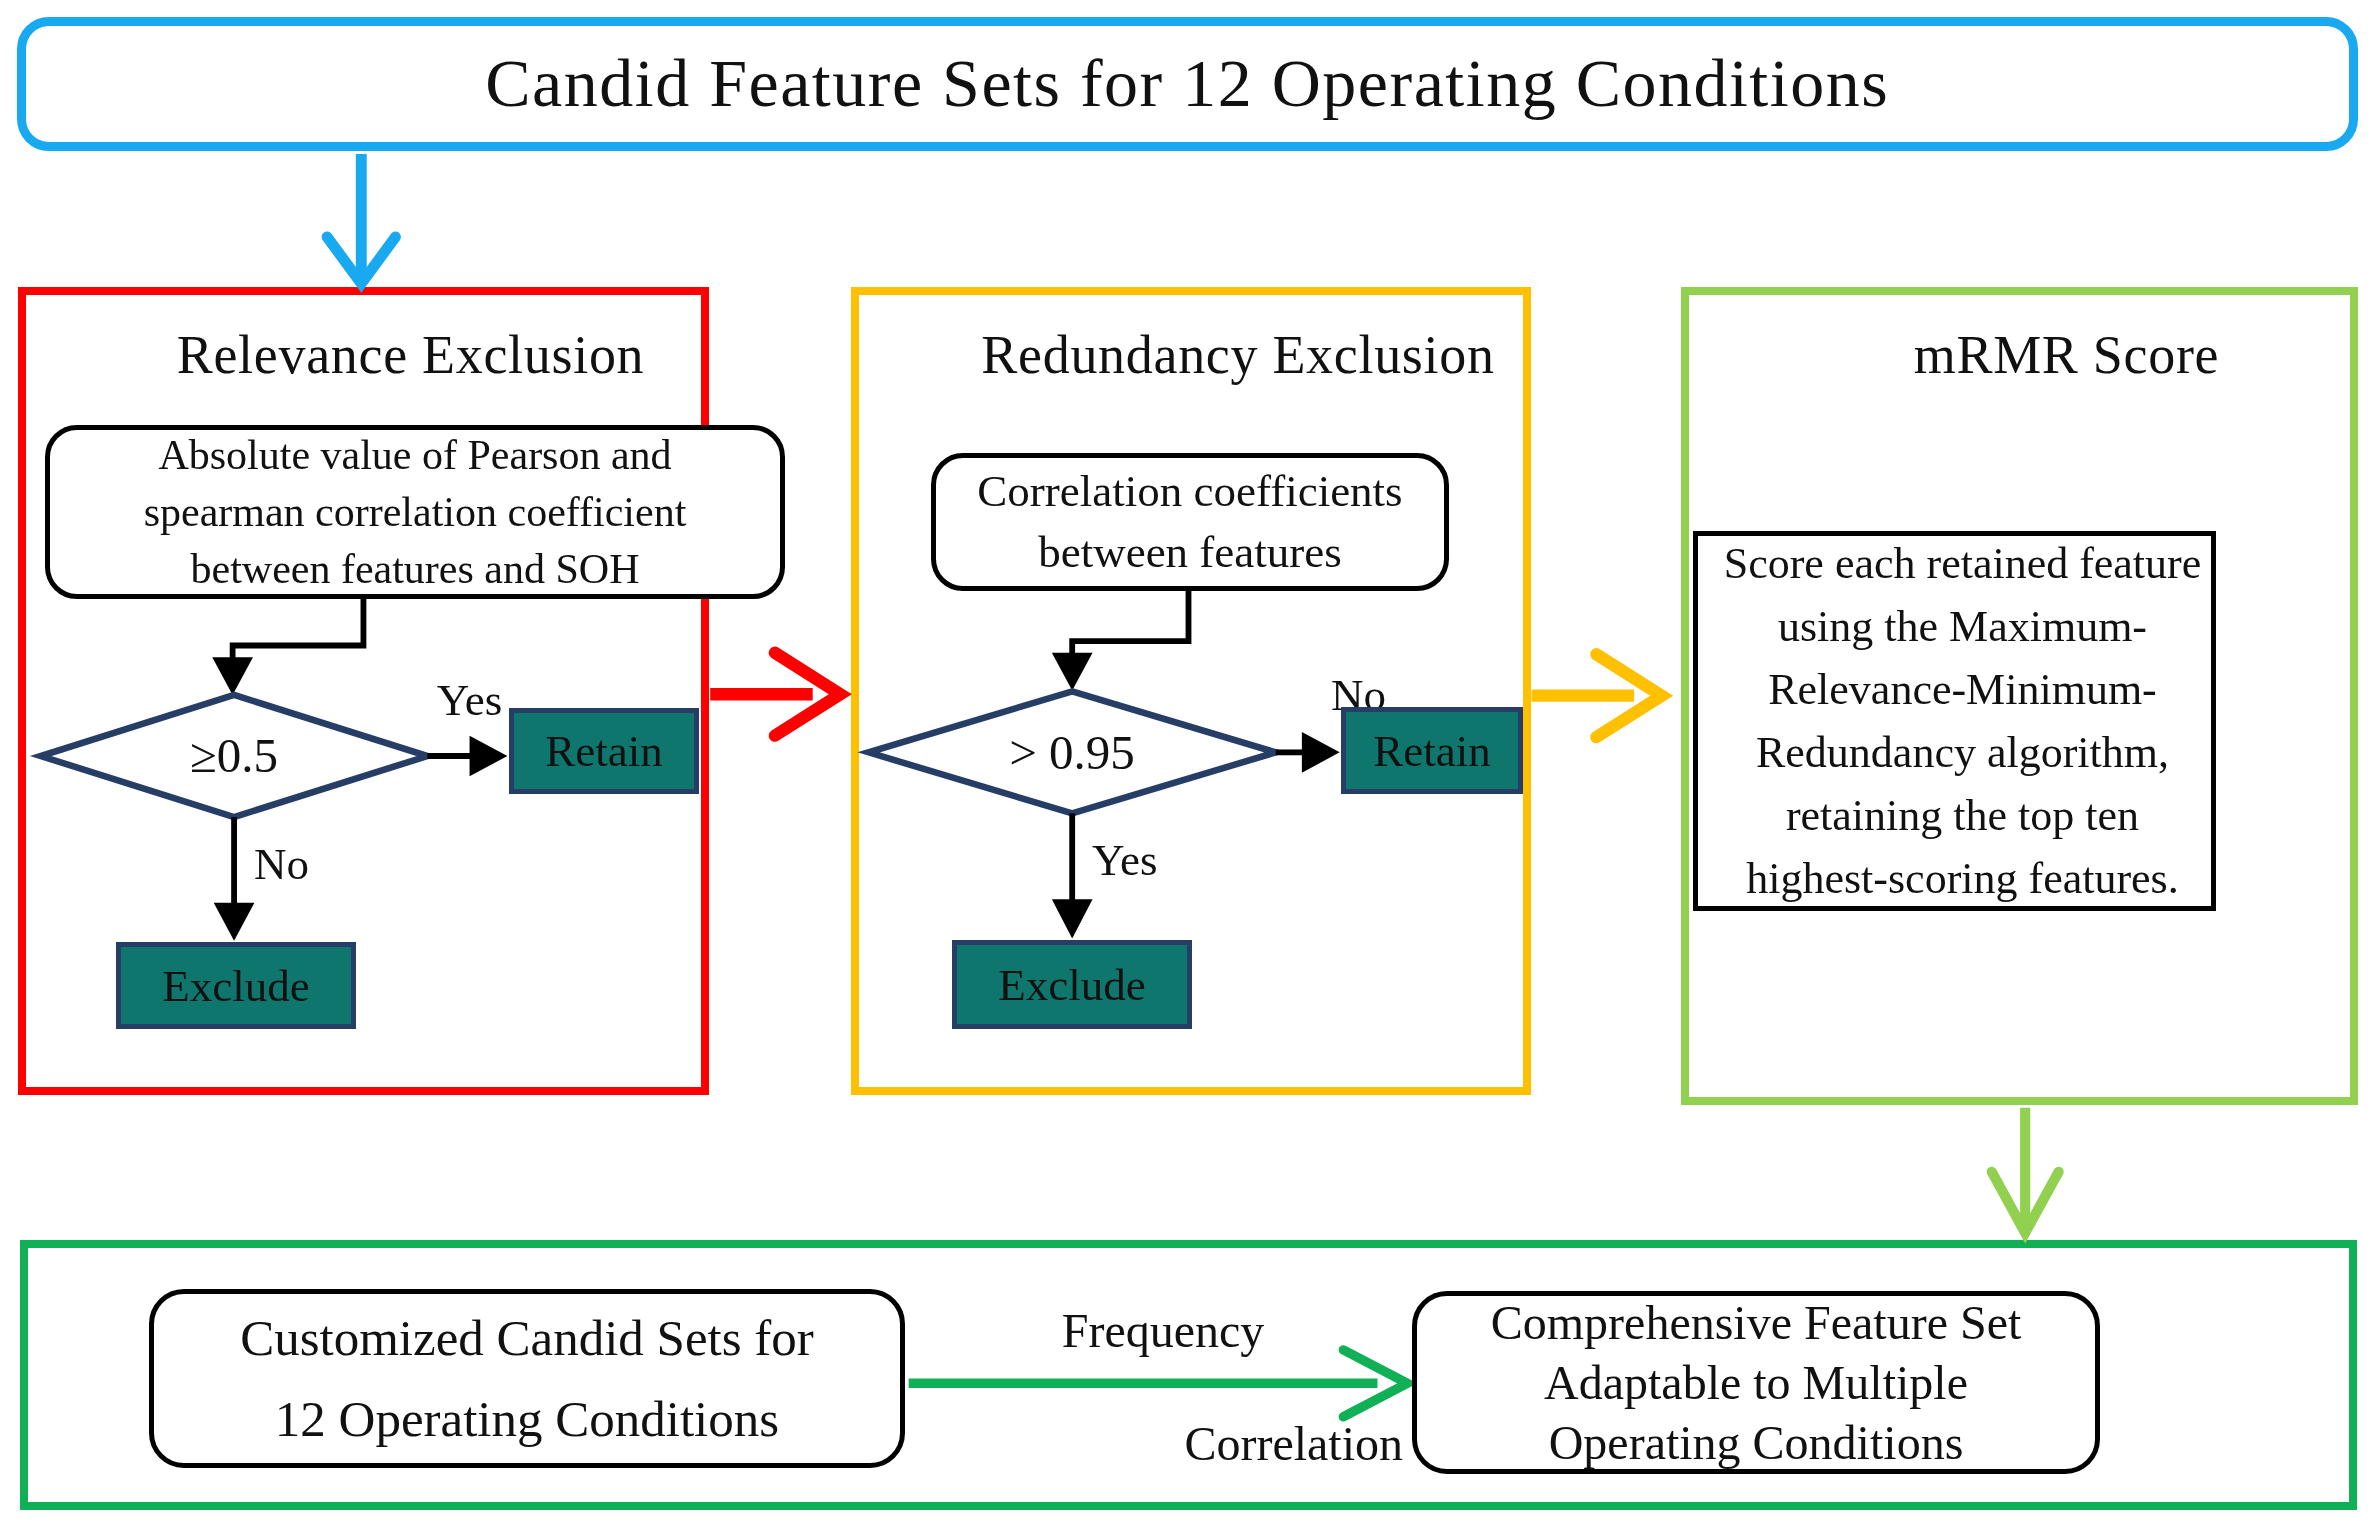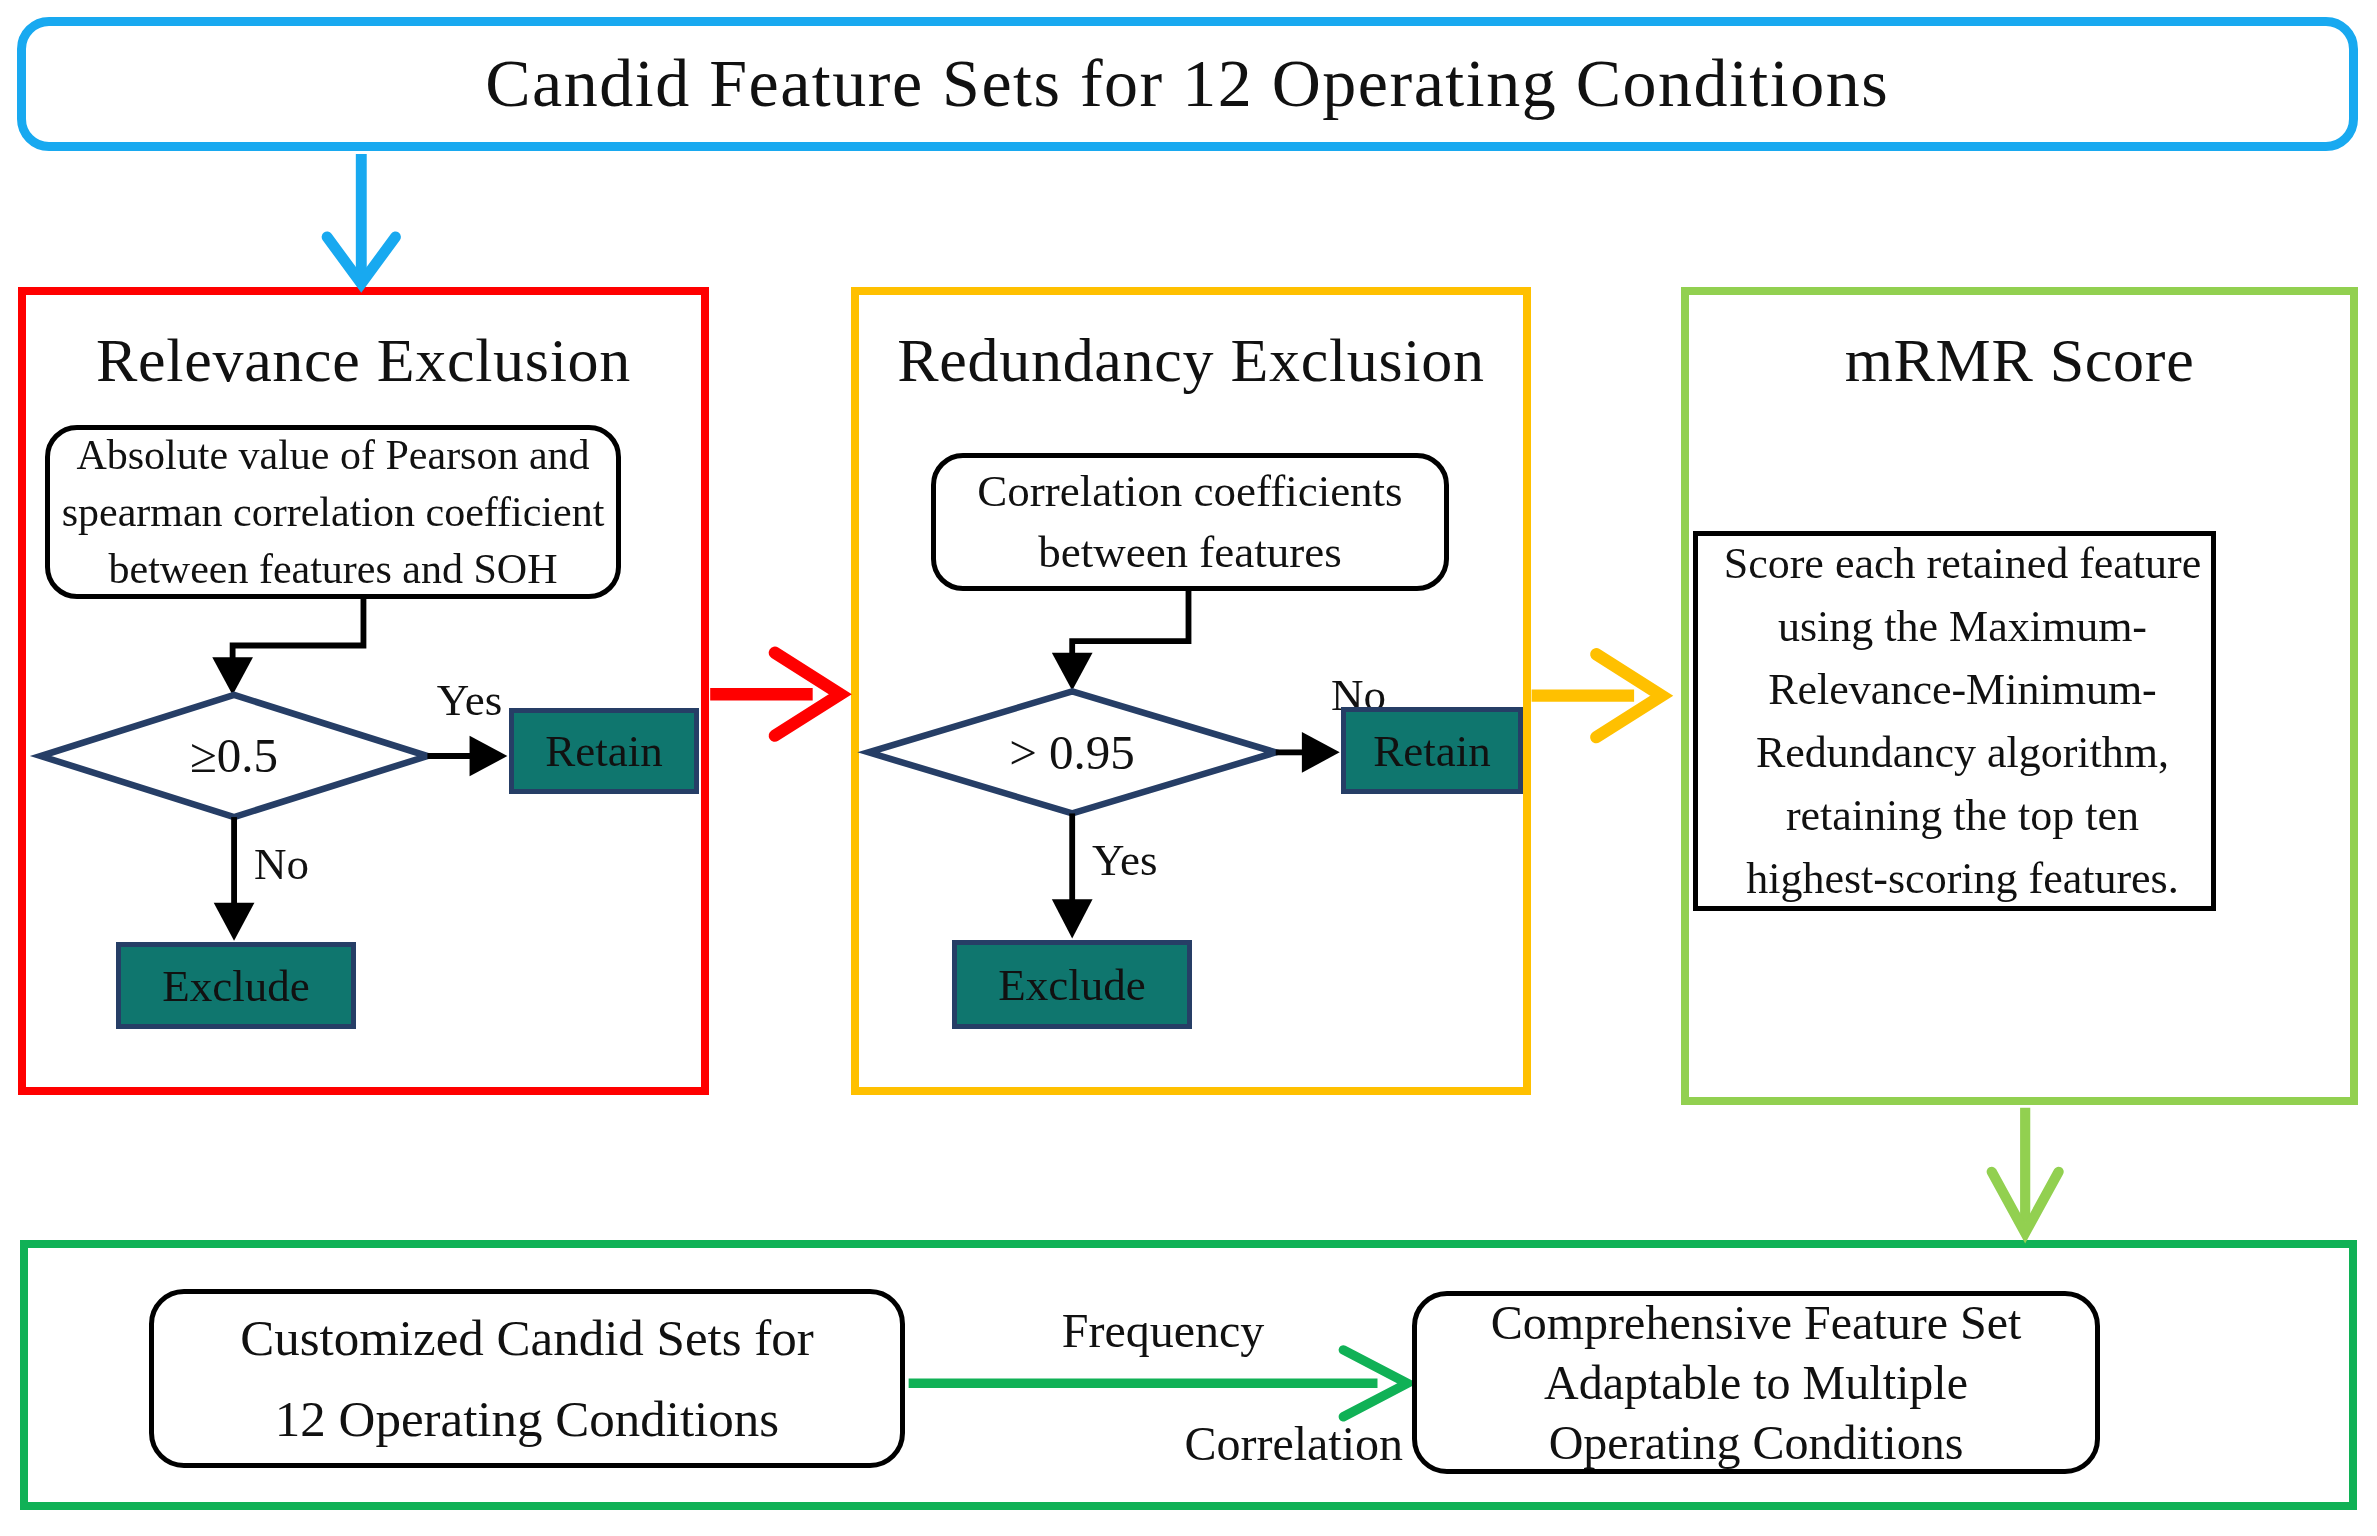--- a/index.html
+++ b/index.html
@@ -13,42 +13,42 @@
   }
   html,body{margin:0;padding:0;background:#ffffff;}
   #canvas{
     position:relative;width:2377px;height:1536px;background:#ffffff;
     font-family:"Liberation Serif","DejaVu Serif",serif;color:#111;
     overflow:hidden;
   }
   .abs{position:absolute;box-sizing:border-box;}
   .center{display:flex;align-items:center;justify-content:center;text-align:center;}
   .panel{background:#ffffff;}
-  .panel-title{font-size:62px;line-height:1.1;text-align:center;letter-spacing:0.7px;}
+  .panel-title{font-size:54px;line-height:1.1;text-align:center;letter-spacing:0.7px;margin-left:47px;}
   .main-title{font-size:68px;letter-spacing:1.5px;border-radius:32px;}
   .rounded{border:5.1px solid var(--connector);border-radius:32px;background:#fff;}
   .navybox{border:5.1px solid var(--decision-border);background:#0f766e;font-size:45px;}
   .blackbox{border:5.8px solid var(--connector);background:#fff;}
   .line{display:block;}
   .lbl{font-size:45px;line-height:1;}
   .cond{font-size:49px;line-height:1;}
   svg.overlay{position:absolute;left:0;top:0;pointer-events:none;}
 
   
   #title-box{left:16.7px;top:16.7px;width:2341px;height:134px;border:9.5px solid var(--title-border);}
   #panel-relevance{left:18px;top:287px;width:691px;height:808px;border:8px solid var(--relevance-border);}
   #panel-redundancy{left:851px;top:287px;width:680px;height:808px;border:8px solid var(--redundancy-border);}
   #panel-mrmr{left:1681px;top:287px;width:677px;height:818px;border:8px solid var(--mrmr-border);}
   #panel-output{left:20.4px;top:1240px;width:2337px;height:270px;border:8px solid var(--output-border);}
 
   #t1{left:18px;top:326px;width:691px;}
   #t2{left:851px;top:326px;width:680px;}
   #t3{left:1681px;top:326px;width:677px;}
 
-  #r1{left:45px;top:425px;width:576px;height:174px;font-size:42px;line-height:57px;}
+  #r1{left:45px;top:425px;width:740px;height:174px;font-size:42px;line-height:57px;}
   #r2{left:931px;top:453px;width:518px;height:138px;font-size:45px;line-height:61px;}
   #mrmr-rect{left:1693px;top:531px;width:523px;height:380px;font-size:44px;line-height:63px;padding-left:16px;}
 
   #retain1{left:509px;top:708px;width:190px;height:86px;}
   #exclude1{left:116px;top:942px;width:240px;height:87px;}
   #retain2{left:1341px;top:707px;width:182px;height:87px;}
   #exclude2{left:952px;top:940px;width:240px;height:89px;}
 
   #cond1{left:125px;top:731px;width:218px;text-align:center;}
   #cond2{left:963px;top:728px;width:218px;text-align:center;}

